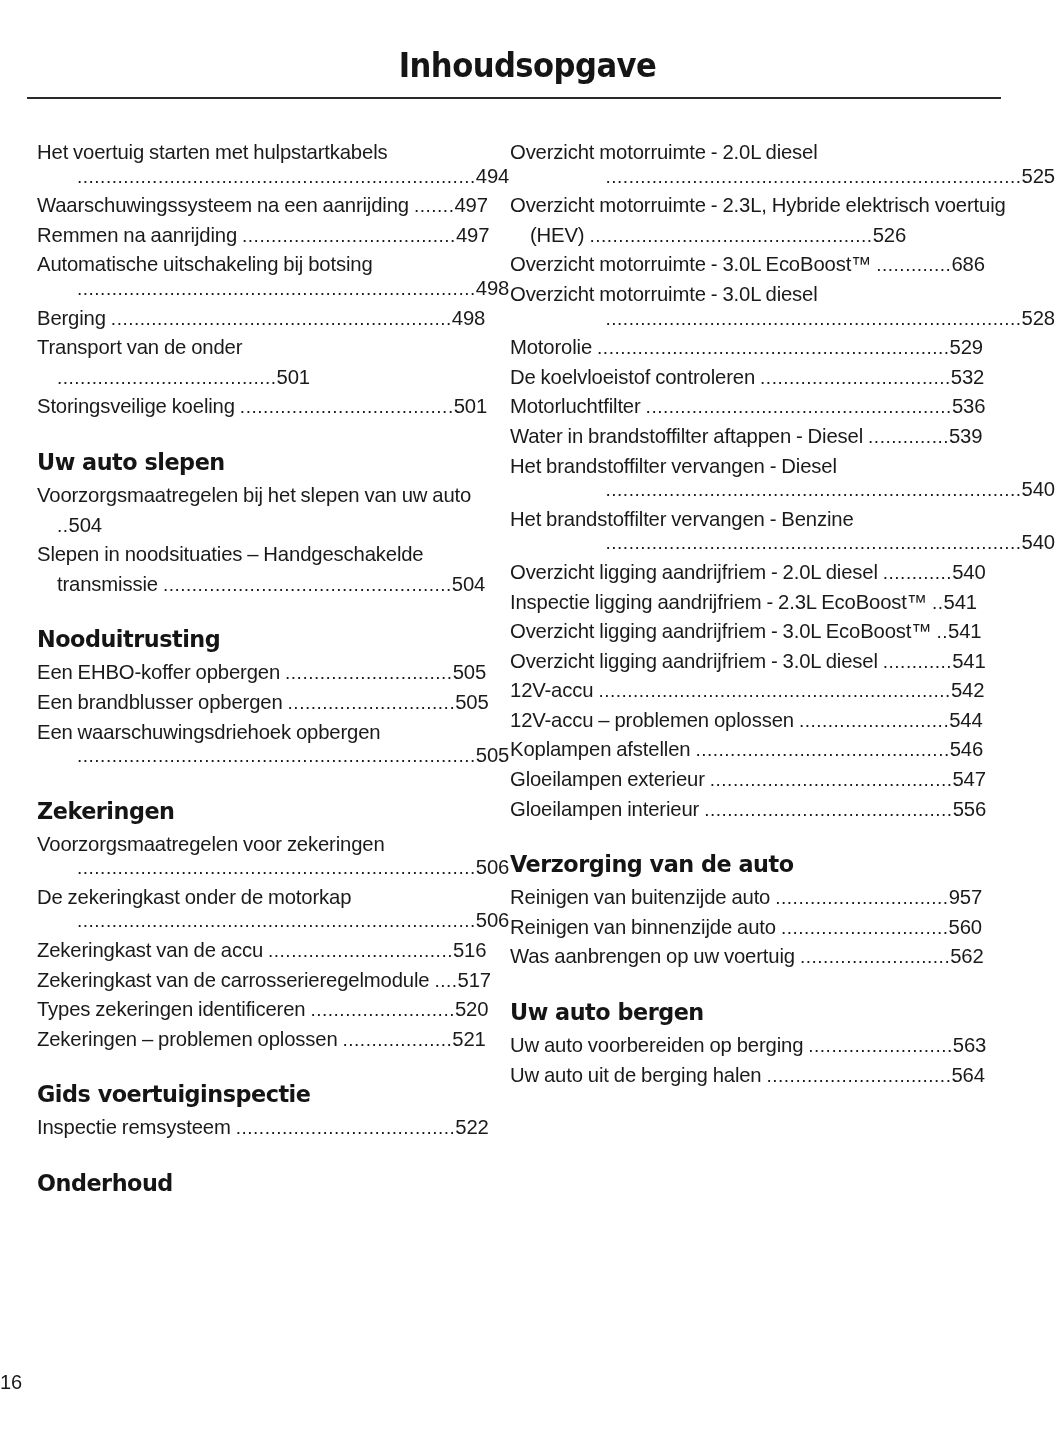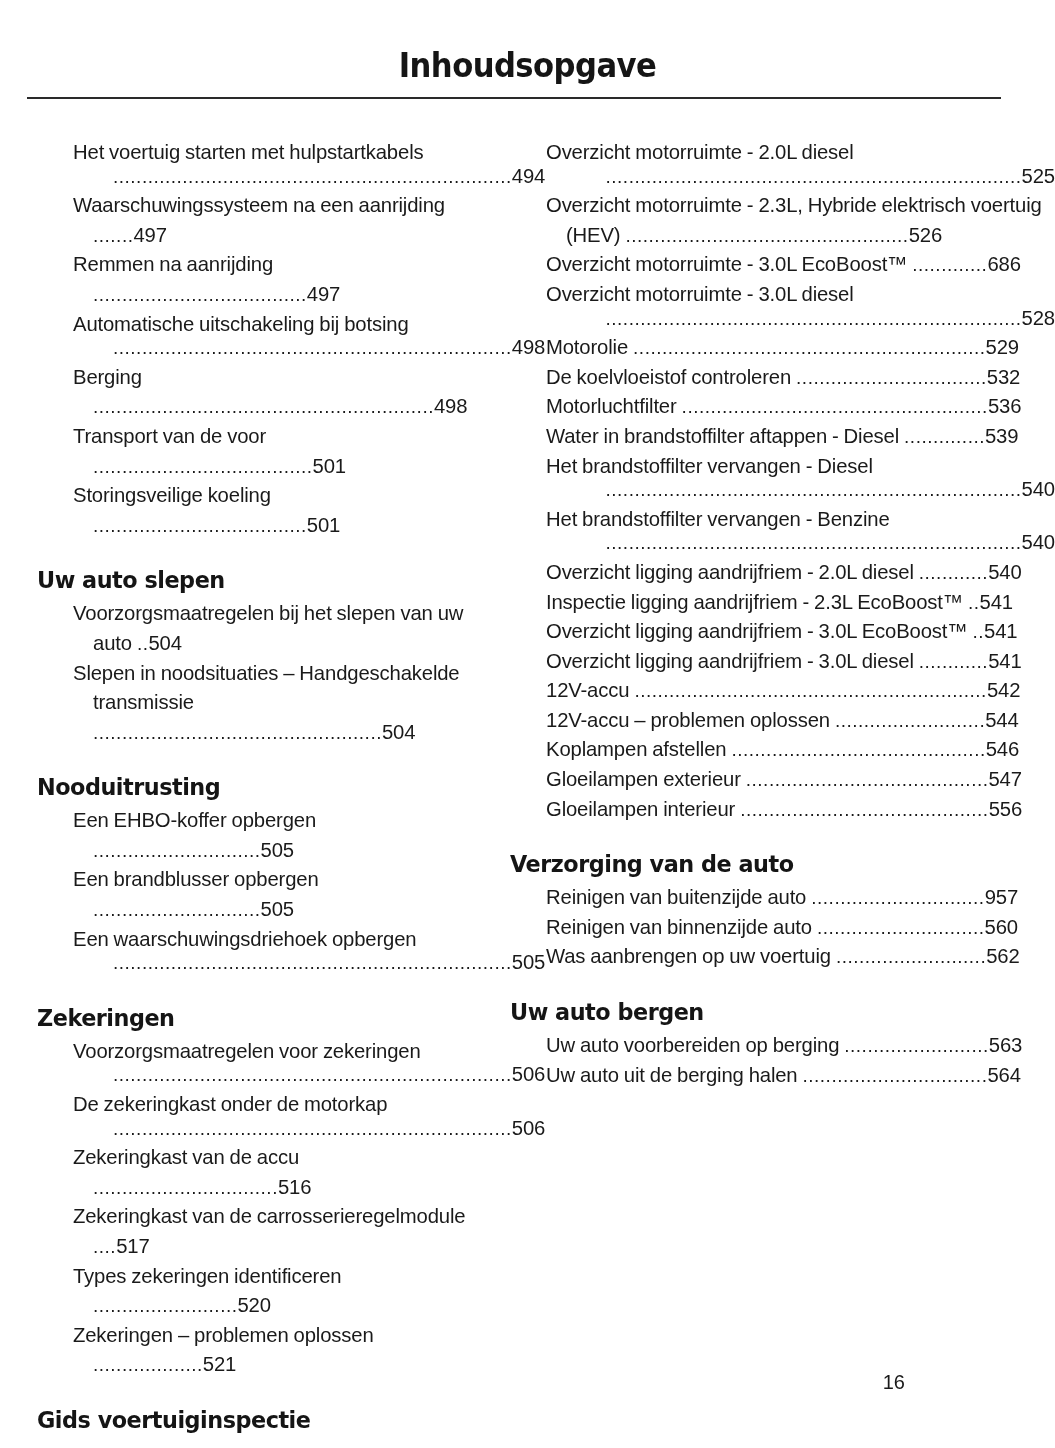--- a/index.html
+++ b/index.html
@@ -93,21 +93,20 @@
     position: relative;
     font-family: "Liberation Sans", sans-serif;
     font-size: 20.3px;
     line-height: 29.6px;
     color: #1a1a1a;
     padding-left: 20px;
     text-indent: -20px;
     margin-bottom: 0px;
     word-spacing: -0.5px;
     letter-spacing: -0.15px;
-    margin-left: 36px;
   }
   .toc-entry .label {
     white-space: pre-wrap;
   }
   .toc-entry .leader {
     color: #1a1a1a;
     letter-spacing: 0.5px;
     font-size: 19px;
   }
   .toc-entry .pg {
@@ -124,21 +123,21 @@
     text-align: right;
     margin-top: -6px;
   }
 
   
   .page-number {
     position: absolute;
     top: 1371px;
     left: 0;
     width: 905px;
-    text-align: right;
+    text-align: left;
     font-family: "Liberation Sans", sans-serif;
     font-size: 20px;
     color: #1a1a1a;
   }
 </style>
 </head>
 <body>
 
 <div class="page">
 
@@ -153,21 +152,21 @@
             <span class="label">Het voertuig starten met hulpstartkabels</span>
             <span class="tail"><span class="leader">.....................................................................</span><span class="pg">494</span></span>
           </li>
           <li class="toc-entry"><span class="label">Waarschuwingssysteem na een aanrijding</span> <span class="tail"><span class="leader">.......</span><span class="pg">497</span></span></li>
           <li class="toc-entry"><span class="label">Remmen na aanrijding</span> <span class="tail"><span class="leader">.....................................</span><span class="pg">497</span></span></li>
           <li class="toc-entry wrap">
             <span class="label">Automatische uitschakeling bij botsing</span>
             <span class="tail"><span class="leader">.....................................................................</span><span class="pg">498</span></span>
           </li>
           <li class="toc-entry"><span class="label">Berging</span> <span class="tail"><span class="leader">...........................................................</span><span class="pg">498</span></span></li>
-          <li class="toc-entry"><span class="label">Transport van de voor</span> <span class="tail"><span class="leader">......................................</span><span class="pg">501</span></span></li>
+          <li class="toc-entry"><span class="label">Transport van de onder</span> <span class="tail"><span class="leader">......................................</span><span class="pg">501</span></span></li>
           <li class="toc-entry"><span class="label">Storingsveilige koeling</span> <span class="tail"><span class="leader">.....................................</span><span class="pg">501</span></span></li>
         </ul>
         <div class="section-heading">Uw auto slepen</div>
         <ul class="toc-list">
           <li class="toc-entry"><span class="label">Voorzorgsmaatregelen bij het slepen van uw auto</span> <span class="tail"><span class="leader">..</span><span class="pg">504</span></span></li>
           <li class="toc-entry"><span class="label">Slepen in noodsituaties – Handgeschakelde transmissie</span> <span class="tail"><span class="leader">..................................................</span><span class="pg">504</span></span></li>
         </ul>
         <div class="section-heading">Nooduitrusting</div>
         <ul class="toc-list">
           <li class="toc-entry"><span class="label">Een EHBO-koffer opbergen</span> <span class="tail"><span class="leader">.............................</span><span class="pg">505</span></span></li>
@@ -186,20 +185,23 @@
           <li class="toc-entry wrap">
             <span class="label">De zekeringkast onder de motorkap</span>
             <span class="tail"><span class="leader">.....................................................................</span><span class="pg">506</span></span>
           </li>
           <li class="toc-entry"><span class="label">Zekeringkast van de accu</span> <span class="tail"><span class="leader">................................</span><span class="pg">516</span></span></li>
           <li class="toc-entry"><span class="label">Zekeringkast van de carrosserieregelmodule</span> <span class="tail"><span class="leader">....</span><span class="pg">517</span></span></li>
           <li class="toc-entry"><span class="label">Types zekeringen identificeren</span> <span class="tail"><span class="leader">.........................</span><span class="pg">520</span></span></li>
           <li class="toc-entry"><span class="label">Zekeringen – problemen oplossen</span> <span class="tail"><span class="leader">...................</span><span class="pg">521</span></span></li>
         </ul>
         <div class="section-heading">Gids voertuiginspectie</div>
+        <ul class="toc-list">
+          <li class="toc-entry"><span class="label">Inspectie remsysteem</span> <span class="tail"><span class="leader">......................................</span><span class="pg">522</span></span></li>
+        </ul>
         <div class="section-heading">Onderhoud</div>
       </div>
     <div class="col col-right" id="col-right">
         <ul class="toc-list">
           <li class="toc-entry wrap">
             <span class="label">Overzicht motorruimte - 2.0L diesel</span>
             <span class="tail"><span class="leader">........................................................................</span><span class="pg">525</span></span>
           </li>
           <li class="toc-entry"><span class="label">Overzicht motorruimte - 2.3L, Hybride elektrisch voertuig (HEV)</span> <span class="tail"><span class="leader">.................................................</span><span class="pg">526</span></span></li>
           <li class="toc-entry"><span class="label">Overzicht motorruimte - 3.0L EcoBoost™</span> <span class="tail"><span class="leader">.............</span><span class="pg">686</span></span></li>

